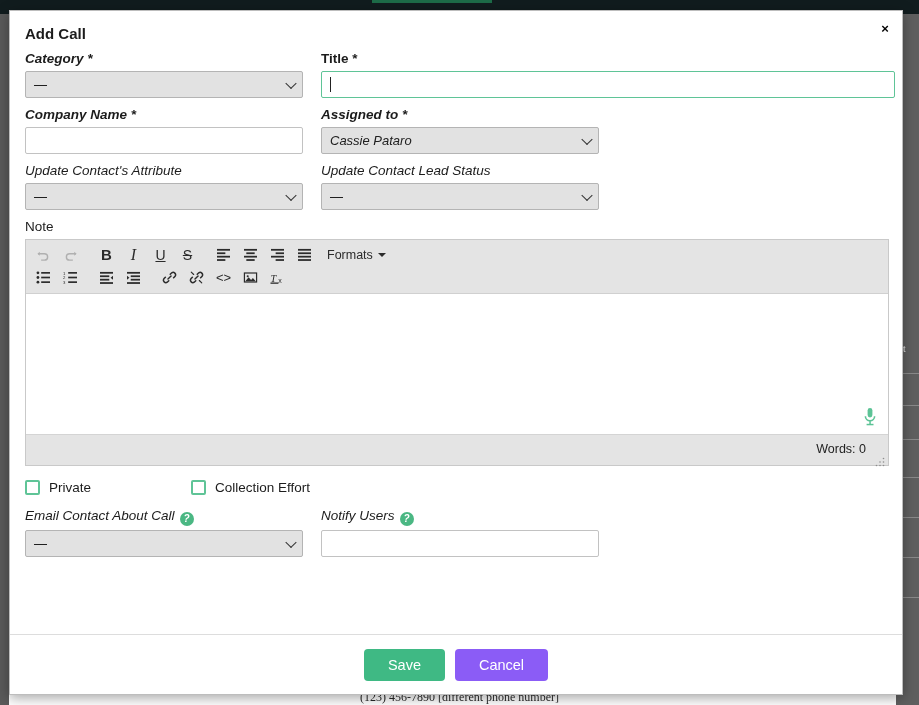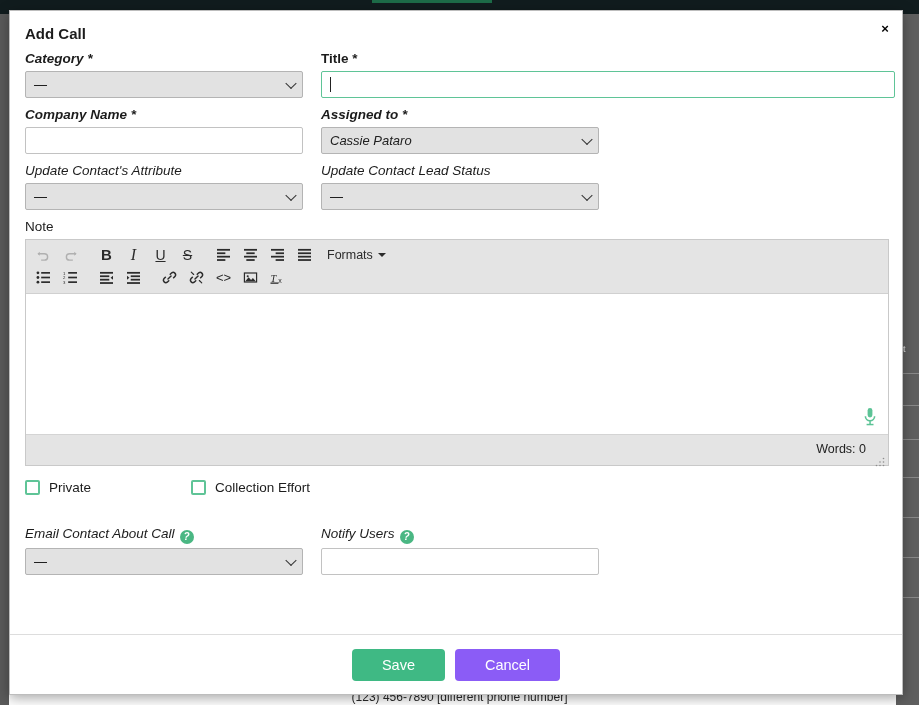--- a/index.html
+++ b/index.html
@@ -55,20 +55,21 @@
     border-bottom: 1px solid #8a8a8a;
     color: #e8e8e8; font-size: 9px;
     padding-left: 1px;
     overflow: hidden; white-space: nowrap;
   }
   #bg-footer-text {
     position: absolute; top: 690px; left: 0; width: 919px;
     text-align: center;
     font-size: 12px; color: #2a2a2a;
     white-space: nowrap;
+    font-family: Liberation Serif, serif;
   }
   #bg-footer-links {
     position: absolute; top: 686px; left: 10px; width: 660px; height: 2px;
   }
   .bg-footer-underline {
     position: absolute; height: 1px; background: #2b7d5d;
   }
   #bg-plus-dot {
     position: absolute; top: 684px; left: 159px;
     width: 9px; height: 9px; border-radius: 50%;
@@ -315,21 +316,21 @@
     gap: 10px;
   }
   .btn {
     height: 32px;
     min-width: 66px;
     border: none;
     border-radius: 4px;
     color: #ffffff;
     font-size: 14.5px;
     cursor: pointer;
-    padding: 0 30px;
+    padding: 0 24px;
     font-family: "Liberation Sans", sans-serif;
   }
   #save-button { background: #3fb984; }
   #cancel-button { background: #8b5cf6; }
 </style>
 </head>
 <body>
 
 <div id="backdrop">
   <div id="bg-navbar">
@@ -615,21 +616,21 @@
       <div style="display:flex; align-items:center; width:166px;">
         <span class="cbox"></span>
         <span class="cb-label">Private</span>
       </div>
       <div style="display:flex; align-items:center;">
         <span class="cbox"></span>
         <span class="cb-label">Collection Effort</span>
       </div>
     </div>
 
-    <div class="row" style="margin-top:29px;">
+    <div class="row" style="margin-top:11px;">
       <div class="col">
         <label class="fl normal"><span>Email Contact About Call</span><span class="icon-help">?</span></label>
         <div class="sel">
           <span>—</span>
           <span class="chev"></span>
         </div>
       </div>
       <div class="col">
         <label class="fl normal"><span>Notify Users</span><span class="icon-help">?</span></label>
         <div class="txt"></div>

